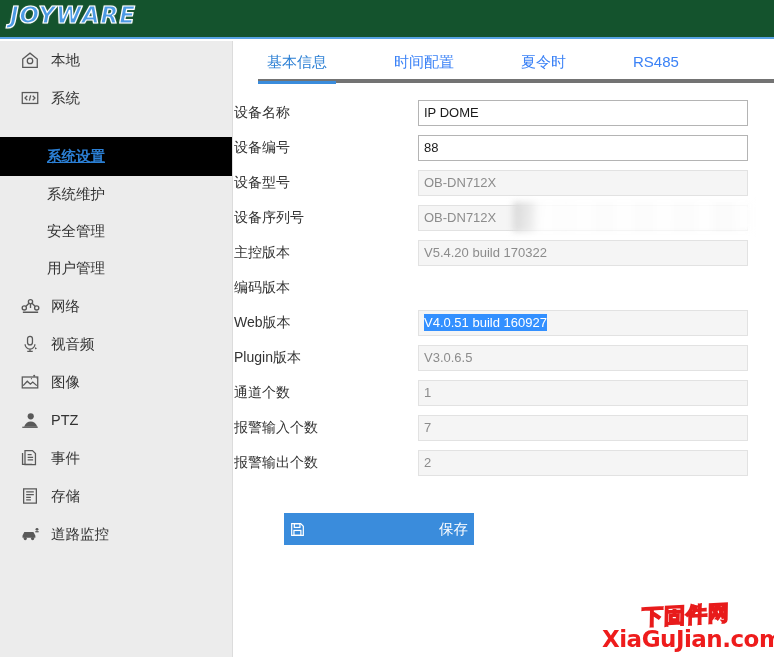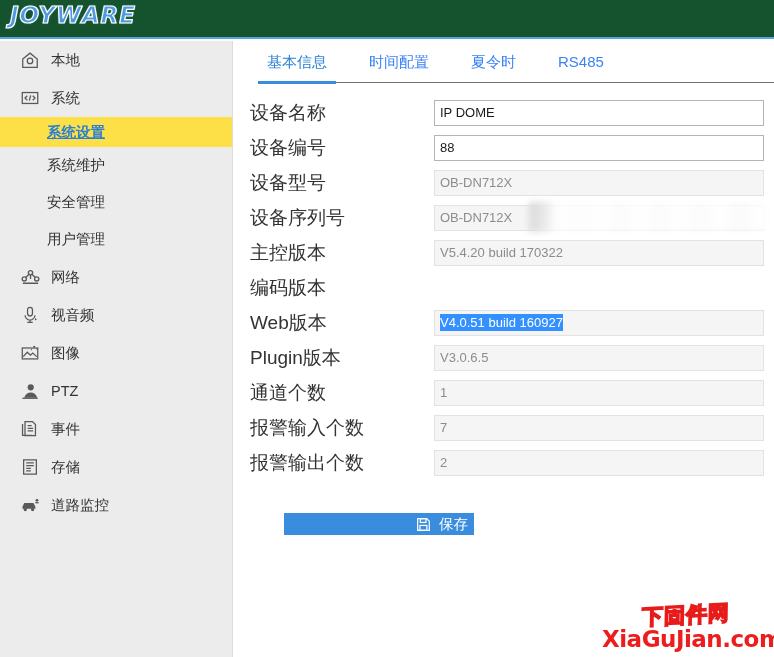--- a/index.html
+++ b/index.html
@@ -62,22 +62,23 @@
     font-size: 14.5px;
     color: #333333;
     cursor: pointer;
     user-select: none;
   }
   .nav-item.sub {
     padding-left: 47px;
     height: 37px;
   }
   .nav-item.active {
-    background: #fde047;
-    height: 30px;
+    background: #000000;
+    height: 39px;
+    margin-top: 20px;
   }
   .nav-item.active .nav-label {
     color: #2b7fd4;
     text-decoration: underline;
     font-weight: bold;
   }
   .nav-ico {
     width: 24px;
     height: 24px;
     margin-right: 9px;
@@ -96,24 +97,25 @@
     top: 41px; left: 234px;
     width: 540px;
     height: 616px;
     background: #ffffff;
   }
 
   .tabs {
     position: relative;
     height: 42px;
     margin-left: 24px;
-    border-bottom: 1px solid #737373;
+    border-bottom: 4px solid #737373;
     display: flex;
     align-items: flex-start;
     padding-top: 12px;
+    gap: 25px;
   }
   .tab {
     font-size: 15px;
     color: #3b82f6;
     padding: 0 9px 11px 9px;
     margin-right: 24px;
     cursor: pointer;
     position: relative;
     user-select: none;
     white-space: nowrap;
@@ -134,24 +136,23 @@
   .form {
     padding-top: 12px;
   }
   .row {
     display: flex;
     align-items: center;
     height: 35px;
   }
   .row .lbl {
     width: 184px;
-    font-size: 19px;
+    font-size: 14px;
     color: #333333;
     white-space: nowrap;
-    margin-left: 16px;
   }
   .row .fld {
     position: relative;
     flex: 1;
     height: 26px;
   }
   .inp {
     position: absolute;
     left: 0; top: 0;
     width: 330px;
@@ -187,29 +188,29 @@
     filter: blur(3px);
     pointer-events: none;
   }
 
   .save-wrap {
     padding-left: 50px;
     padding-top: 33px;
   }
   .save-btn {
     width: 190px;
-    height: 22px;
+    height: 32px;
     background: #3a8cdc;
     border: none;
     color: #ffffff;
     font-size: 14.5px;
     font-family: "Liberation Sans", "DejaVu Sans", sans-serif;
     display: flex;
     align-items: center;
-    justify-content: flex-end;
+    justify-content: space-between;
     gap: 8px;
     cursor: pointer;
   }
   .save-btn svg { display: block; }
 
   
   .watermark {
     position: absolute;
     right: 4px;
     bottom: 6px;

